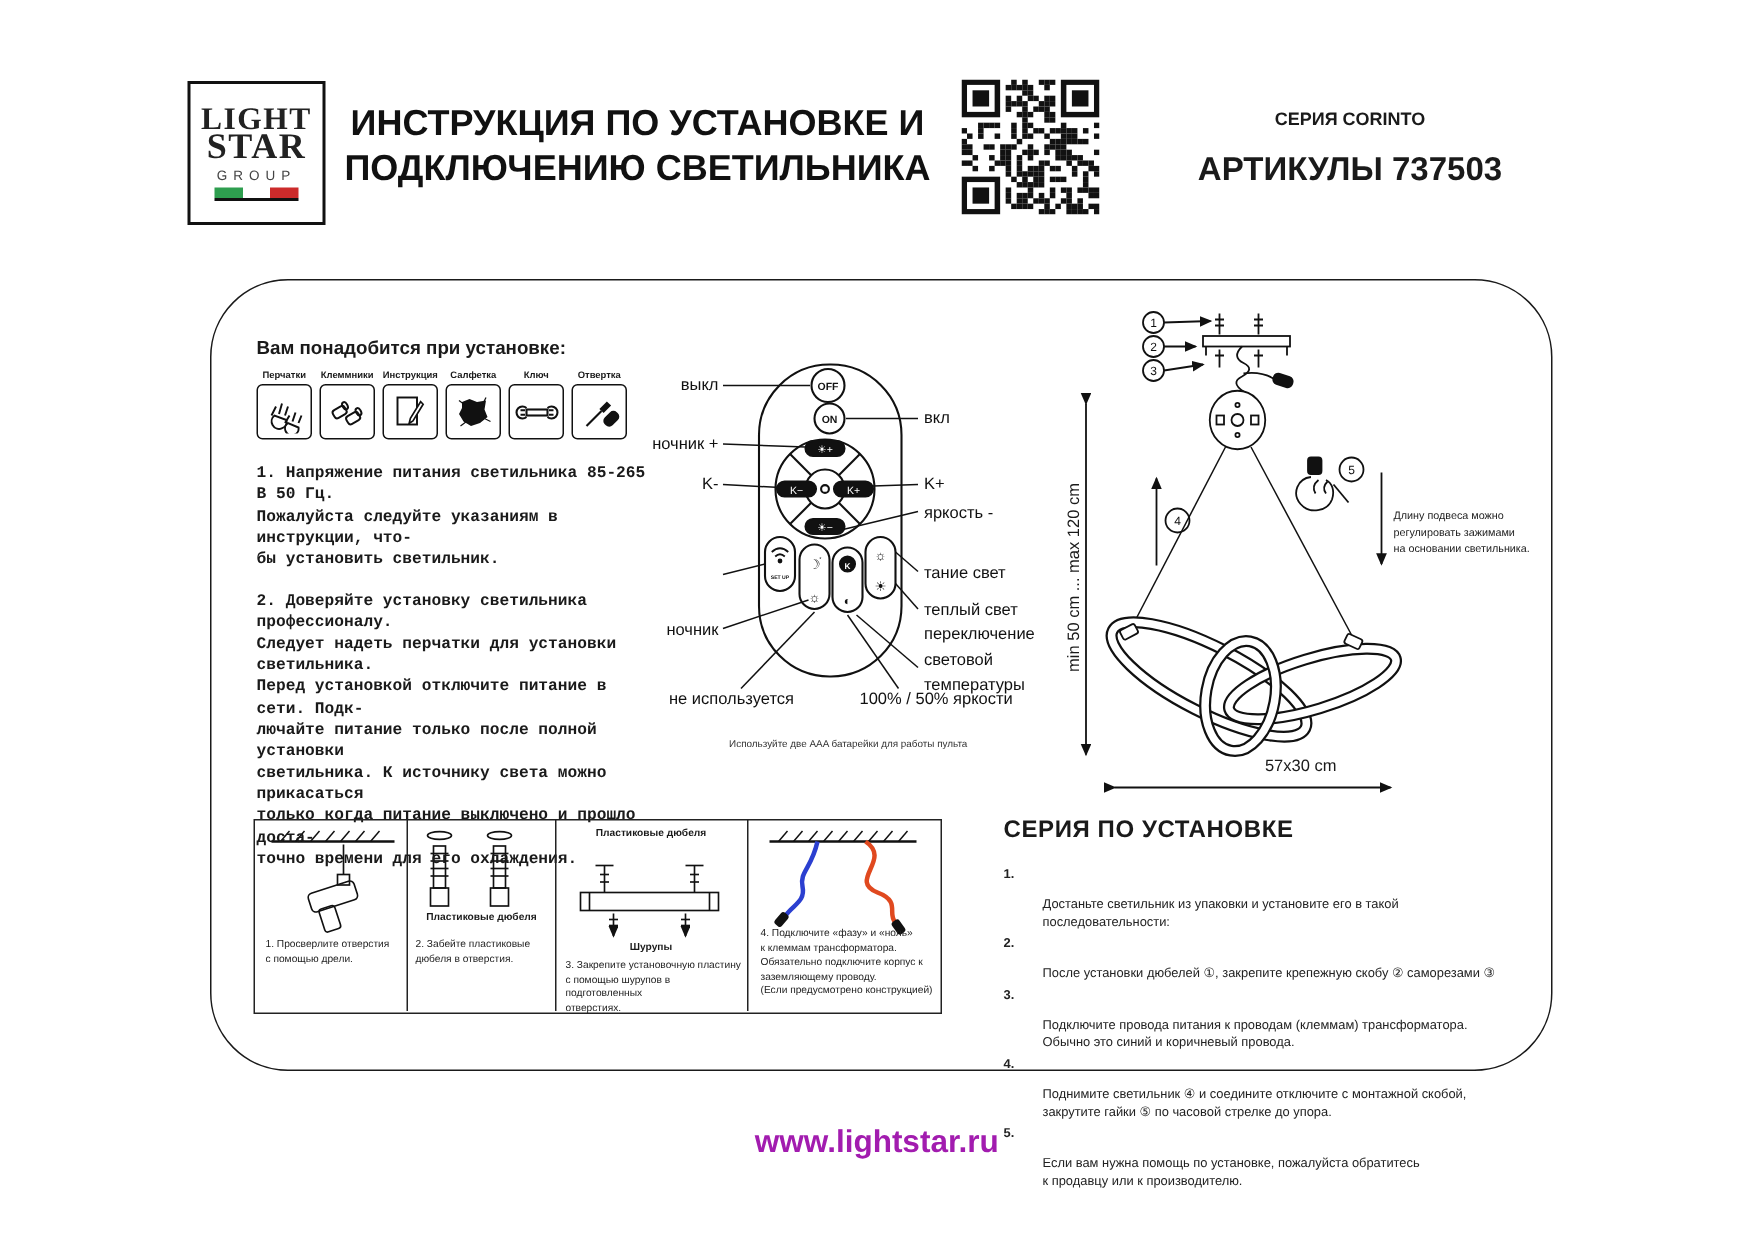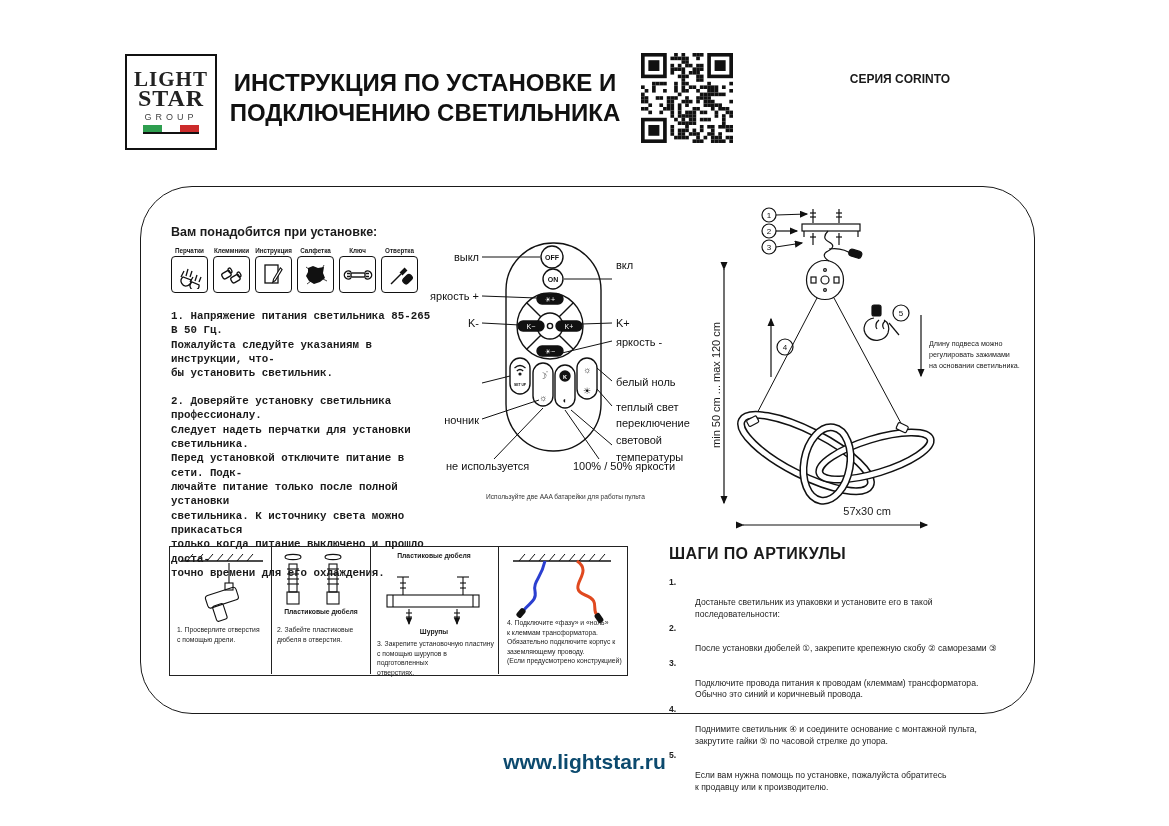--- a/index.html
+++ b/index.html
@@ -52,21 +52,21 @@
   .step-item{display:flex;margin-bottom:2.5px;}
   .step-num{width:26px;font-weight:bold;flex:none;}
   .step-text{flex:1;margin-top:20px;}
 
   .cells-box{left:28px;top:359px;width:457px;height:128px;border:1.2px solid #222;}
   .cell-div{top:359px;width:0;height:128px;border-left:1.2px solid #222;}
   .cell-caption{font-size:6.8px;line-height:1.4;color:#222;}
   .cell-label{font-size:6.8px;font-weight:bold;text-align:center;}
 
   footer{position:absolute;left:0;top:750px;width:1169px;text-align:center;
-         font-size:21px;font-weight:bold;color:#0c4a6e;}
+         font-size:21px;font-weight:bold;color:#a21caf;}
 </style>
 </head>
 <body>
 
 <div class="page">
 
   <div class="abs logo-box">
     <div class="logo-word logo-l1">LIGHT</div>
     <div class="logo-word logo-l2">STAR</div>
     <div class="logo-group">GROUP</div>
@@ -297,20 +297,21 @@
         <rect x="66.24000000000001" y="0" width="25.76" height="25.19328" fill="#111"></rect>
         <rect x="69.92" y="3.59904" width="18.400000000000002" height="17.9952" fill="#fff"></rect>
         <rect x="73.60000000000001" y="7.19808" width="11.040000000000001" height="10.797120000000001" fill="#111"></rect>
         <rect x="0" y="64.78272000000001" width="25.76" height="25.19328" fill="#111"></rect>
         <rect x="3.68" y="68.38176" width="18.400000000000002" height="17.9952" fill="#fff"></rect>
         <rect x="7.36" y="71.9808" width="11.040000000000001" height="10.797120000000001" fill="#111"></rect>
       </svg>
   </div>
 
   <div class="abs series">СЕРИЯ CORINTO</div>
+  <div class="abs articles">АРТИКУЛЫ 737503</div>
 
   <div class="abs sheet">
 
     <svg class="art" width="893" height="526" viewBox="0 0 893 526">
       <defs>
         <marker id="ah" markerWidth="8" markerHeight="8" refX="6" refY="3" orient="auto">
           <path d="M0,0 L7,3 L0,6 Z" fill="#111"></path>
         </marker>
       </defs>
 
@@ -617,59 +618,59 @@
       <p class="pre">2. Доверяйте установку светильника профессионалу.
 Следует надеть перчатки для установки светильника.
 Перед установкой отключите питание в сети. Подк-
 лючайте питание только после полной установки
 светильника. К источнику света можно прикасаться
 только когда питание выключено и прошло доста-
 точно времени для его охлаждения.</p>
     </div>
 
     <div class="abs txt rlabel r-right" style="left:238px;top:63px;width:100px;">выкл</div>
-    <div class="abs txt rlabel r-right" style="left:238px;top:102px;width:100px;">яркость +</div>
+    <div class="abs txt rlabel r-right" style="left:238px;top:102px;width:100px;">ночник +</div>
     <div class="abs txt rlabel r-right" style="left:238px;top:129px;width:100px;">K-</div>
     <div class="abs txt rlabel r-right" style="left:238px;top:226px;width:100px;">ночник</div>
     <div class="abs txt rlabel" style="left:305px;top:272px;width:120px;">не используется</div>
-    <div class="abs txt rlabel" style="left:475px;top:71px;">вкл</div>
+    <div class="abs txt rlabel" style="left:475px;top:85px;">вкл</div>
     <div class="abs txt rlabel" style="left:475px;top:129px;">K+</div>
     <div class="abs txt rlabel" style="left:475px;top:148px;">яркость -</div>
-    <div class="abs txt rlabel" style="left:475px;top:188px;">белый ноль</div>
+    <div class="abs txt rlabel" style="left:475px;top:188px;">тание свет</div>
     <div class="abs txt rlabel" style="left:475px;top:213px;">теплый свет</div>
     <div class="abs txt rlabel pre" style="left:475px;top:228px;line-height:1.55;">переключение
 световой
 температуры</div>
     <div class="abs txt rlabel" style="left:432px;top:272px;width:150px;">100% / 50% яркости</div>
     <div class="abs txt battery">Используйте две AAA батарейки для работы пульта</div>
 
     <div class="abs txt hrange">min 50 cm ... max 120 cm</div>
     <div class="abs txt size-label">57x30 cm</div>
     <div class="abs txt hang-note pre">Длину подвеса можно
 регулировать зажимами
 на основании светильника.</div>
 
-    <div class="abs txt steps-title">ШАГИ ПО АРТИКУЛЫ</div>
+    <div class="abs txt steps-title">СЕРИЯ ПО УСТАНОВКЕ</div>
     <div class="abs txt steps-list">
       <div class="step-item">
         <div class="step-num">1.</div>
         <div class="step-text pre">Достаньте светильник из упаковки и установите его в такой последовательности:</div>
       </div>
       <div class="step-item">
         <div class="step-num">2.</div>
         <div class="step-text pre">После установки дюбелей ①, закрепите крепежную скобу ② саморезами ③</div>
       </div>
       <div class="step-item">
         <div class="step-num">3.</div>
         <div class="step-text pre">Подключите провода питания к проводам (клеммам) трансформатора.
 Обычно это синий и коричневый провода.</div>
       </div>
       <div class="step-item">
         <div class="step-num">4.</div>
-        <div class="step-text pre">Поднимите светильник ④ и соедините основание с монтажной пульта,
+        <div class="step-text pre">Поднимите светильник ④ и соедините отключите с монтажной скобой,
 закрутите гайки ⑤ по часовой стрелке до упора.</div>
       </div>
       <div class="step-item">
         <div class="step-num">5.</div>
         <div class="step-text pre">Если вам нужна помощь по установке, пожалуйста обратитесь
 к продавцу или к производителю.</div>
       </div>
     </div>
 
     <div class="abs txt cells-box"></div>

